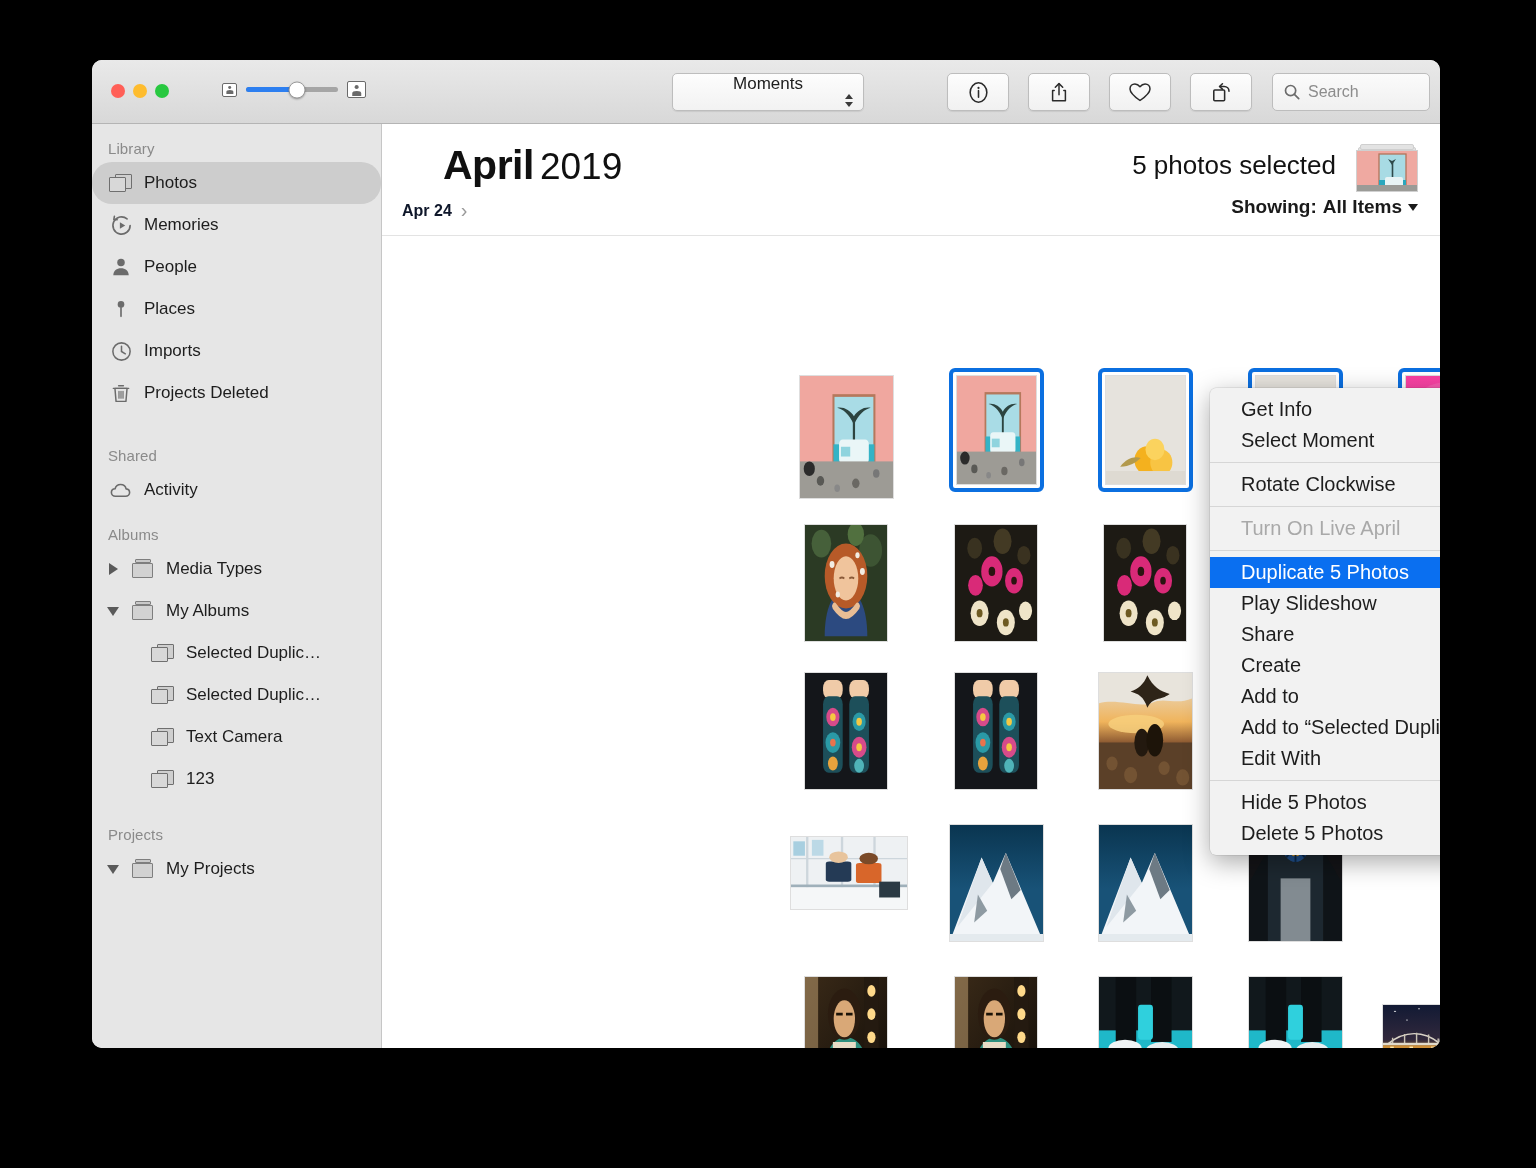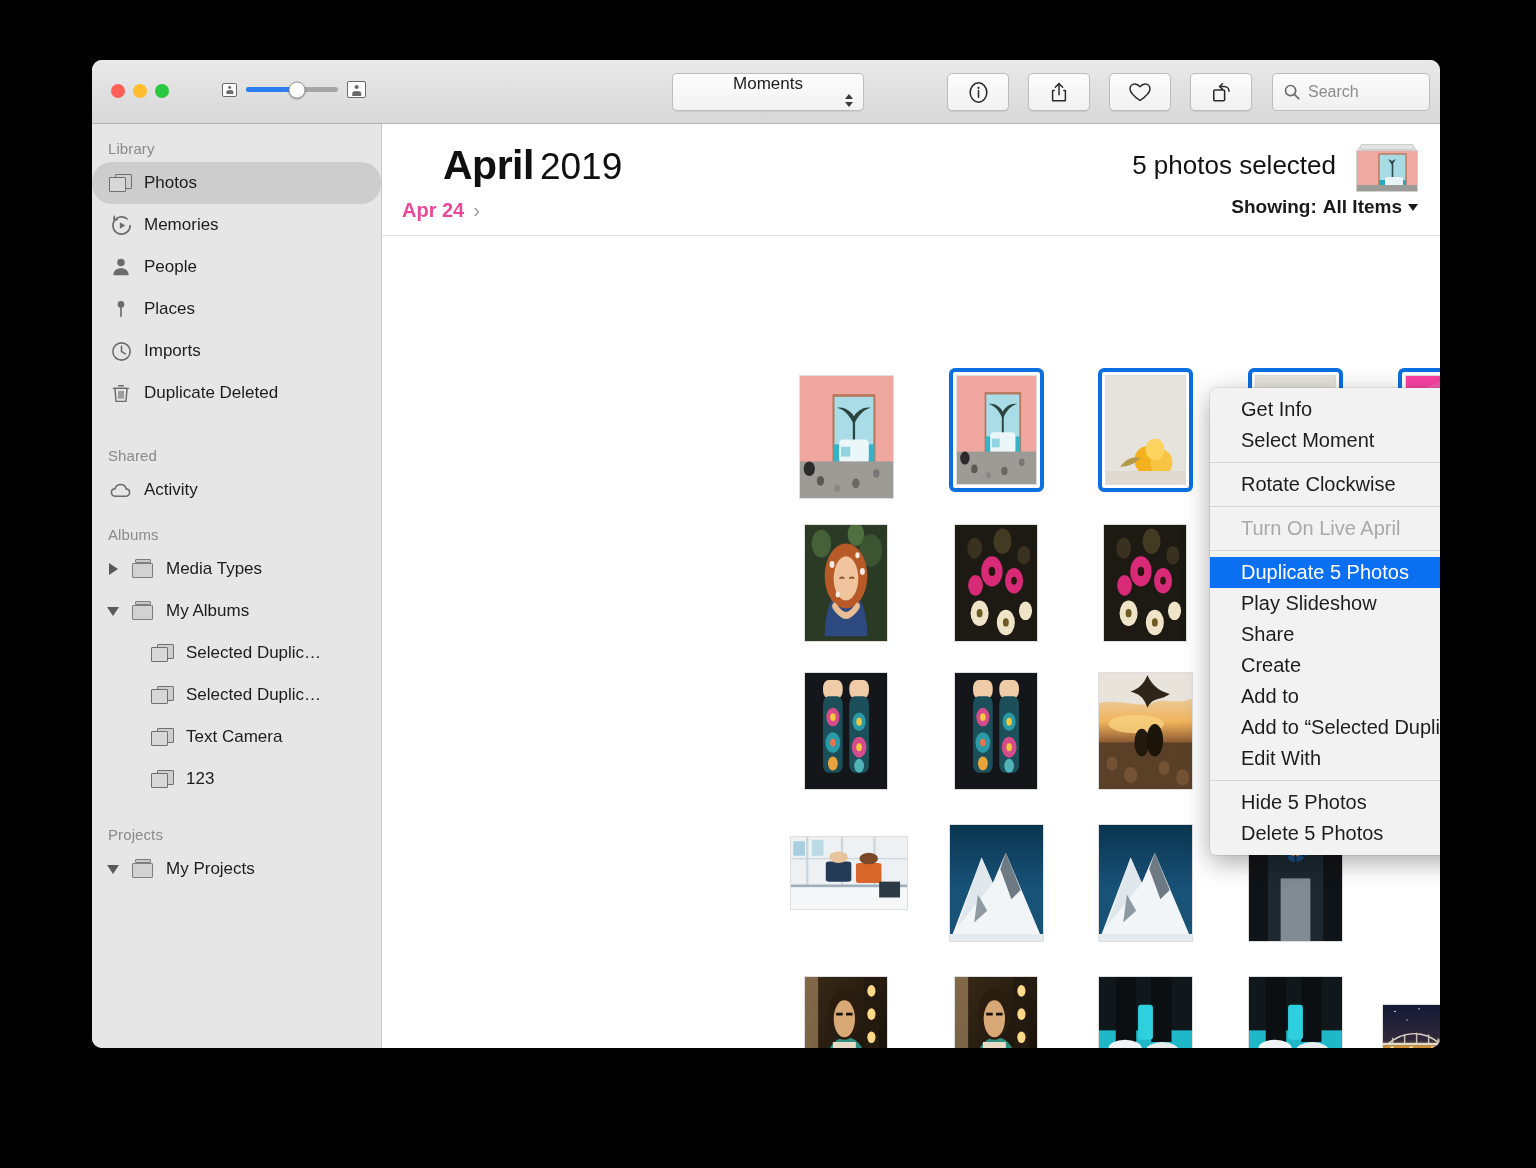--- a/index.html
+++ b/index.html
@@ -150,21 +150,21 @@
   .ico-photos i.f { left:0; top:3px; width:17px; height:15px; background:#d8d8d8;}
 
   
   #main { flex: 1; position: relative; background: #fff; overflow: hidden; }
 
   #page-head { position: absolute; left: 0; right: 0; top: 0; height: 112px; }
   #title-block { position: absolute; left: 18px; top: 18px; margin-left: 43px; }
   #title-month { font-size: 41px; font-weight: bold; color: #101010; letter-spacing: -0.5px; }
   #title-year  { font-size: 37px; font-weight: normal; color: #101010; margin-left: 6px;}
   #subrow { position: absolute; left: 20px; top: 75px; display:flex; align-items:center; gap:9px;}
-  #sub-date { font-size: 20px; font-weight: bold; color: #ec4899; }
+  #sub-date { font-size: 16px; font-weight: bold; color: #0f172a; }
   #sub-chevron { color:#999; font-size:20px; font-weight:300; }
 
   #selected-count {
     position: absolute; right: 104px; top: 26px;
     font-size: 26px; color: #121212;
   }
   #sel-thumb {
     position:absolute; right: 22px; top: 20px;
     width: 62px; height: 48px;
   }
@@ -351,21 +351,21 @@
       </div>
 
       <div class="sb-row">
         <span class="sb-ico">
           <svg width="22" height="23" viewBox="0 0 24 24">
             <path d="M5.4 6.4h13.2l-1.2 14.2H6.6z" fill="none" stroke="#6b6b6b" stroke-width="1.6" stroke-linejoin="round"></path>
             <path d="M3.6 6.4h16.8M9.4 3.6h5.2" stroke="#6b6b6b" stroke-width="1.6" stroke-linecap="round"></path>
             <path d="M9.8 9.6v7.6M12 9.6v7.6M14.2 9.6v7.6" stroke="#6b6b6b" stroke-width="1.3" stroke-linecap="round"></path>
           </svg>
         </span>
-        <span class="sb-label">Duplicate Deleted</span>
+        <span class="sb-label">Projects Deleted</span>
       </div>
 
       <div class="sb-header" style="margin-top:28px">Shared</div>
 
       <div class="sb-row">
         <span class="sb-ico">
           <svg width="24" height="20" viewBox="0 0 24 20">
             <path d="M6.4 16.2c-2.3 0-4-1.6-4-3.7 0-2 1.6-3.6 3.7-3.7.6-2.5 2.8-4.3 5.5-4.3 2.7 0 5 1.9 5.5 4.4 2 .2 3.5 1.7 3.5 3.6 0 2.1-1.8 3.7-4 3.7z" fill="none" stroke="#6b6b6b" stroke-width="1.6" stroke-linejoin="round"></path>
           </svg>
         </span>

